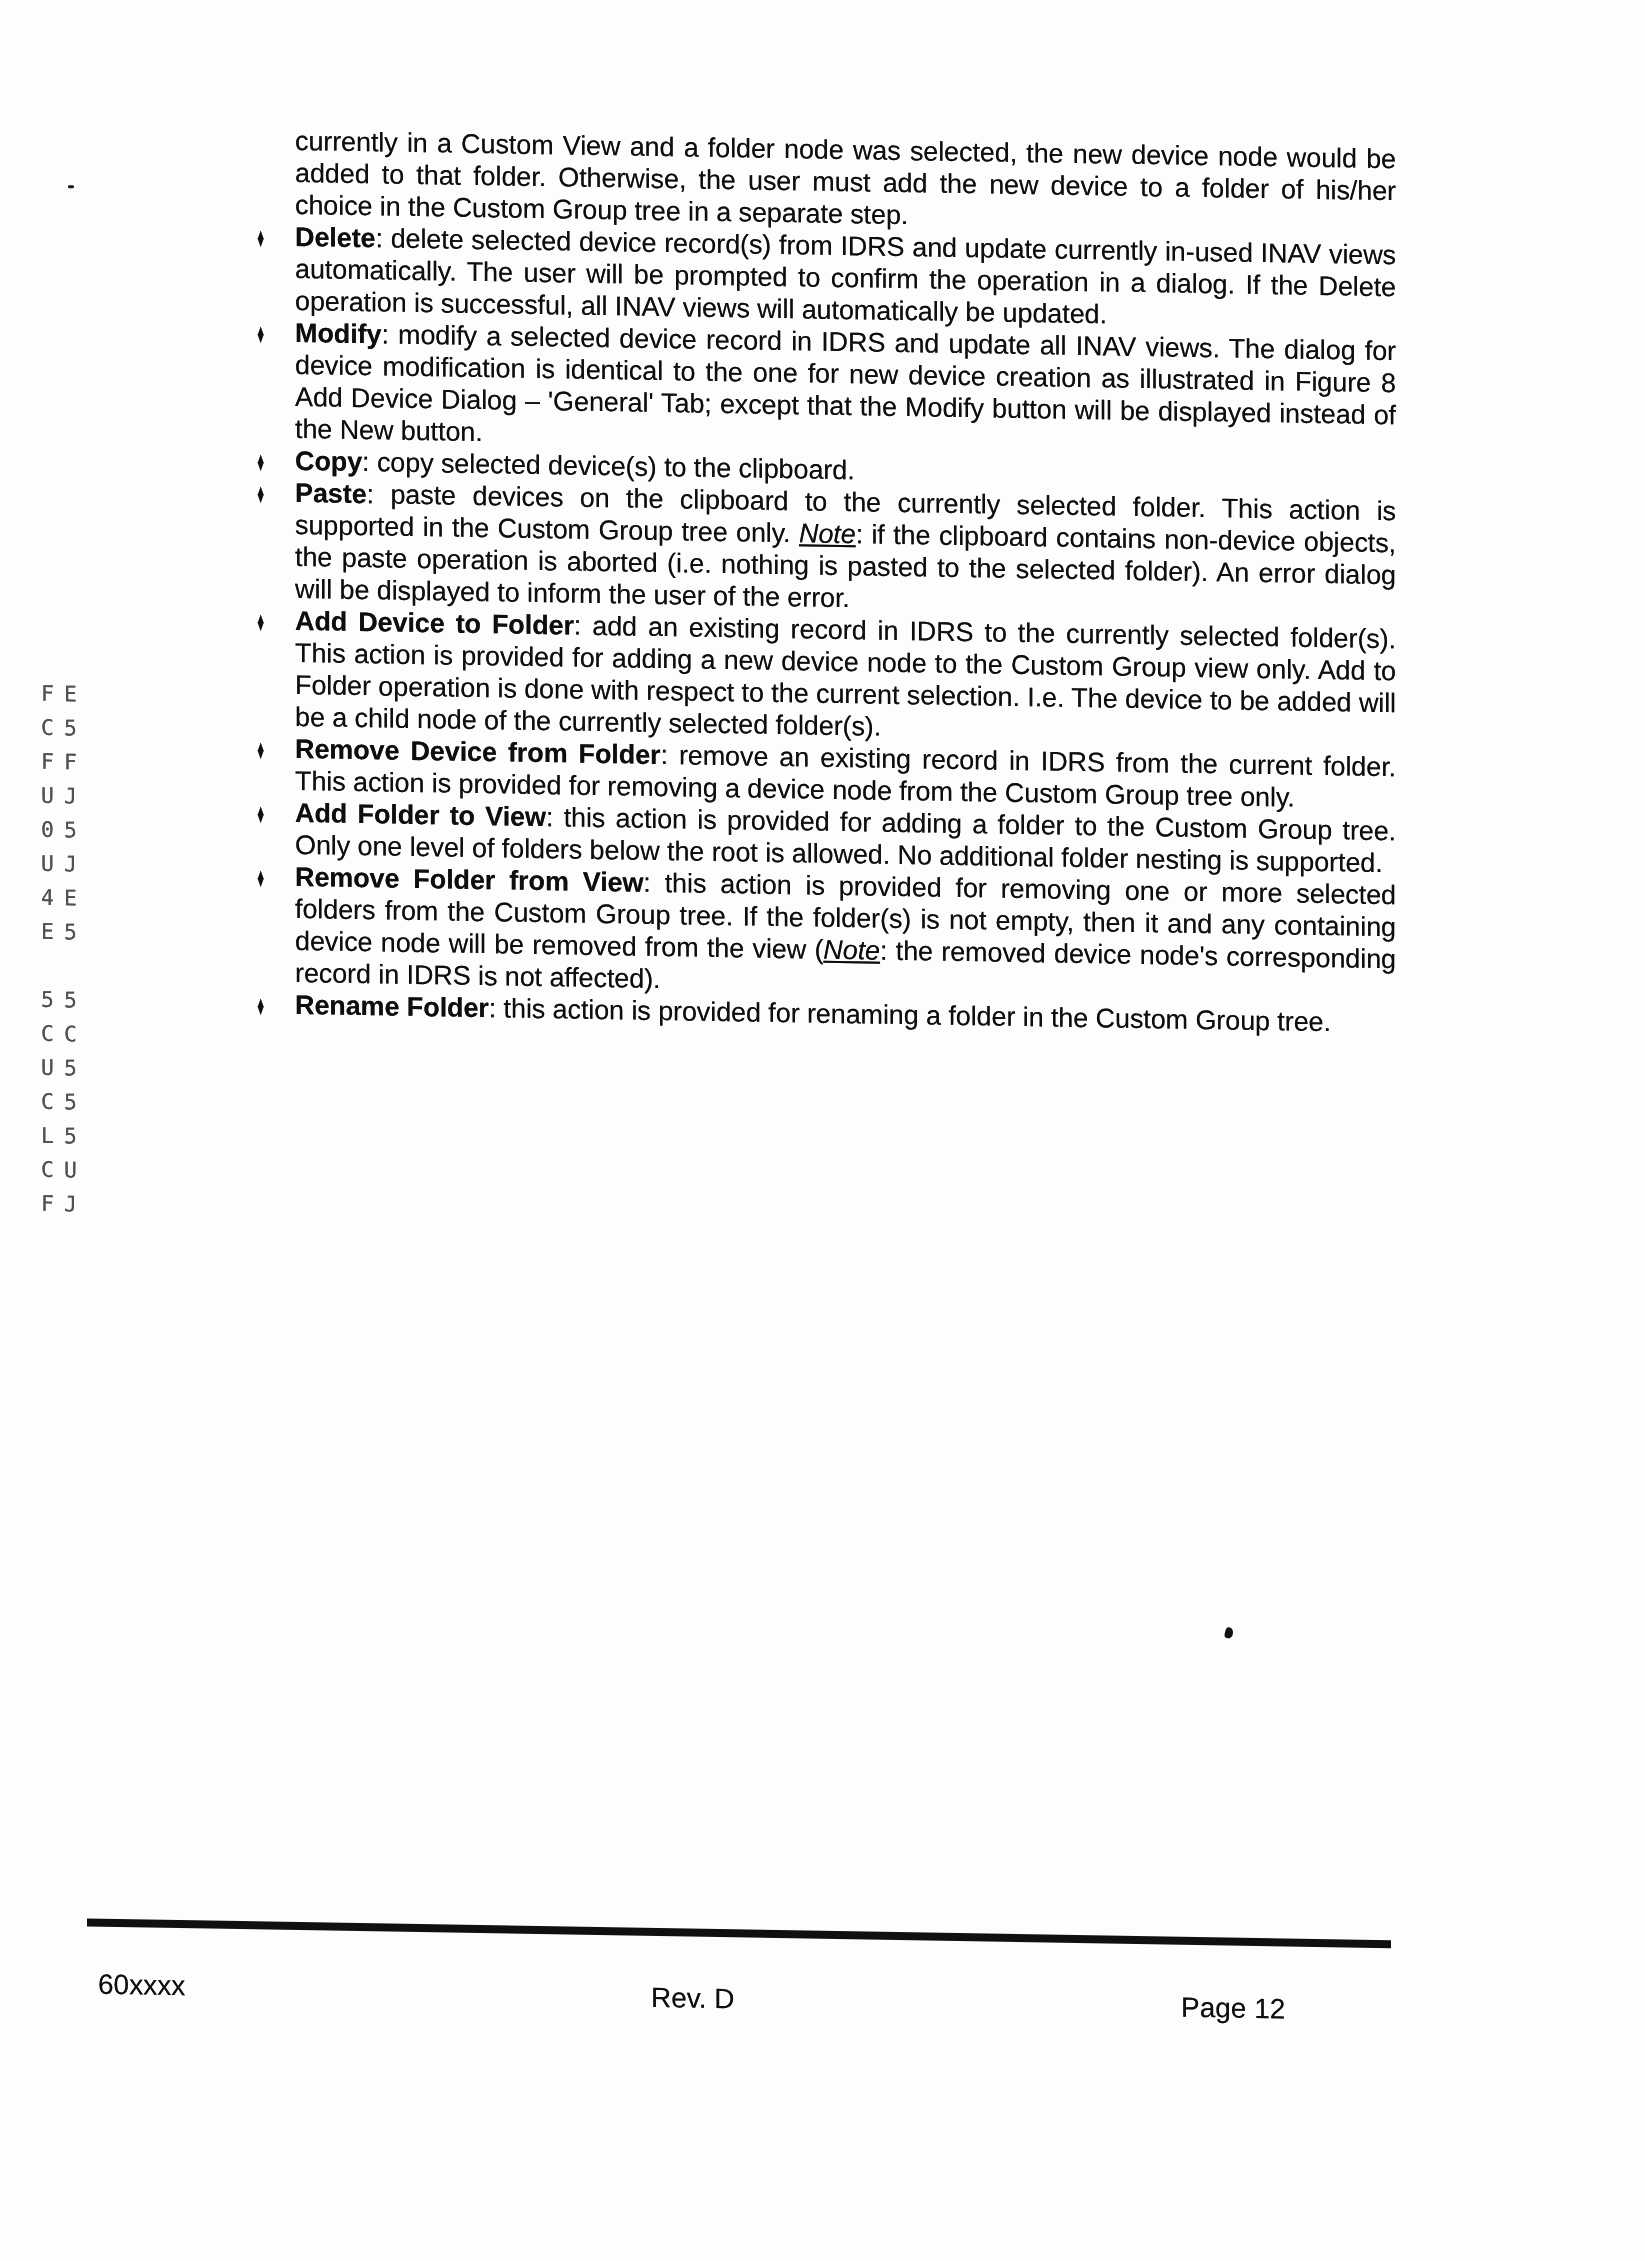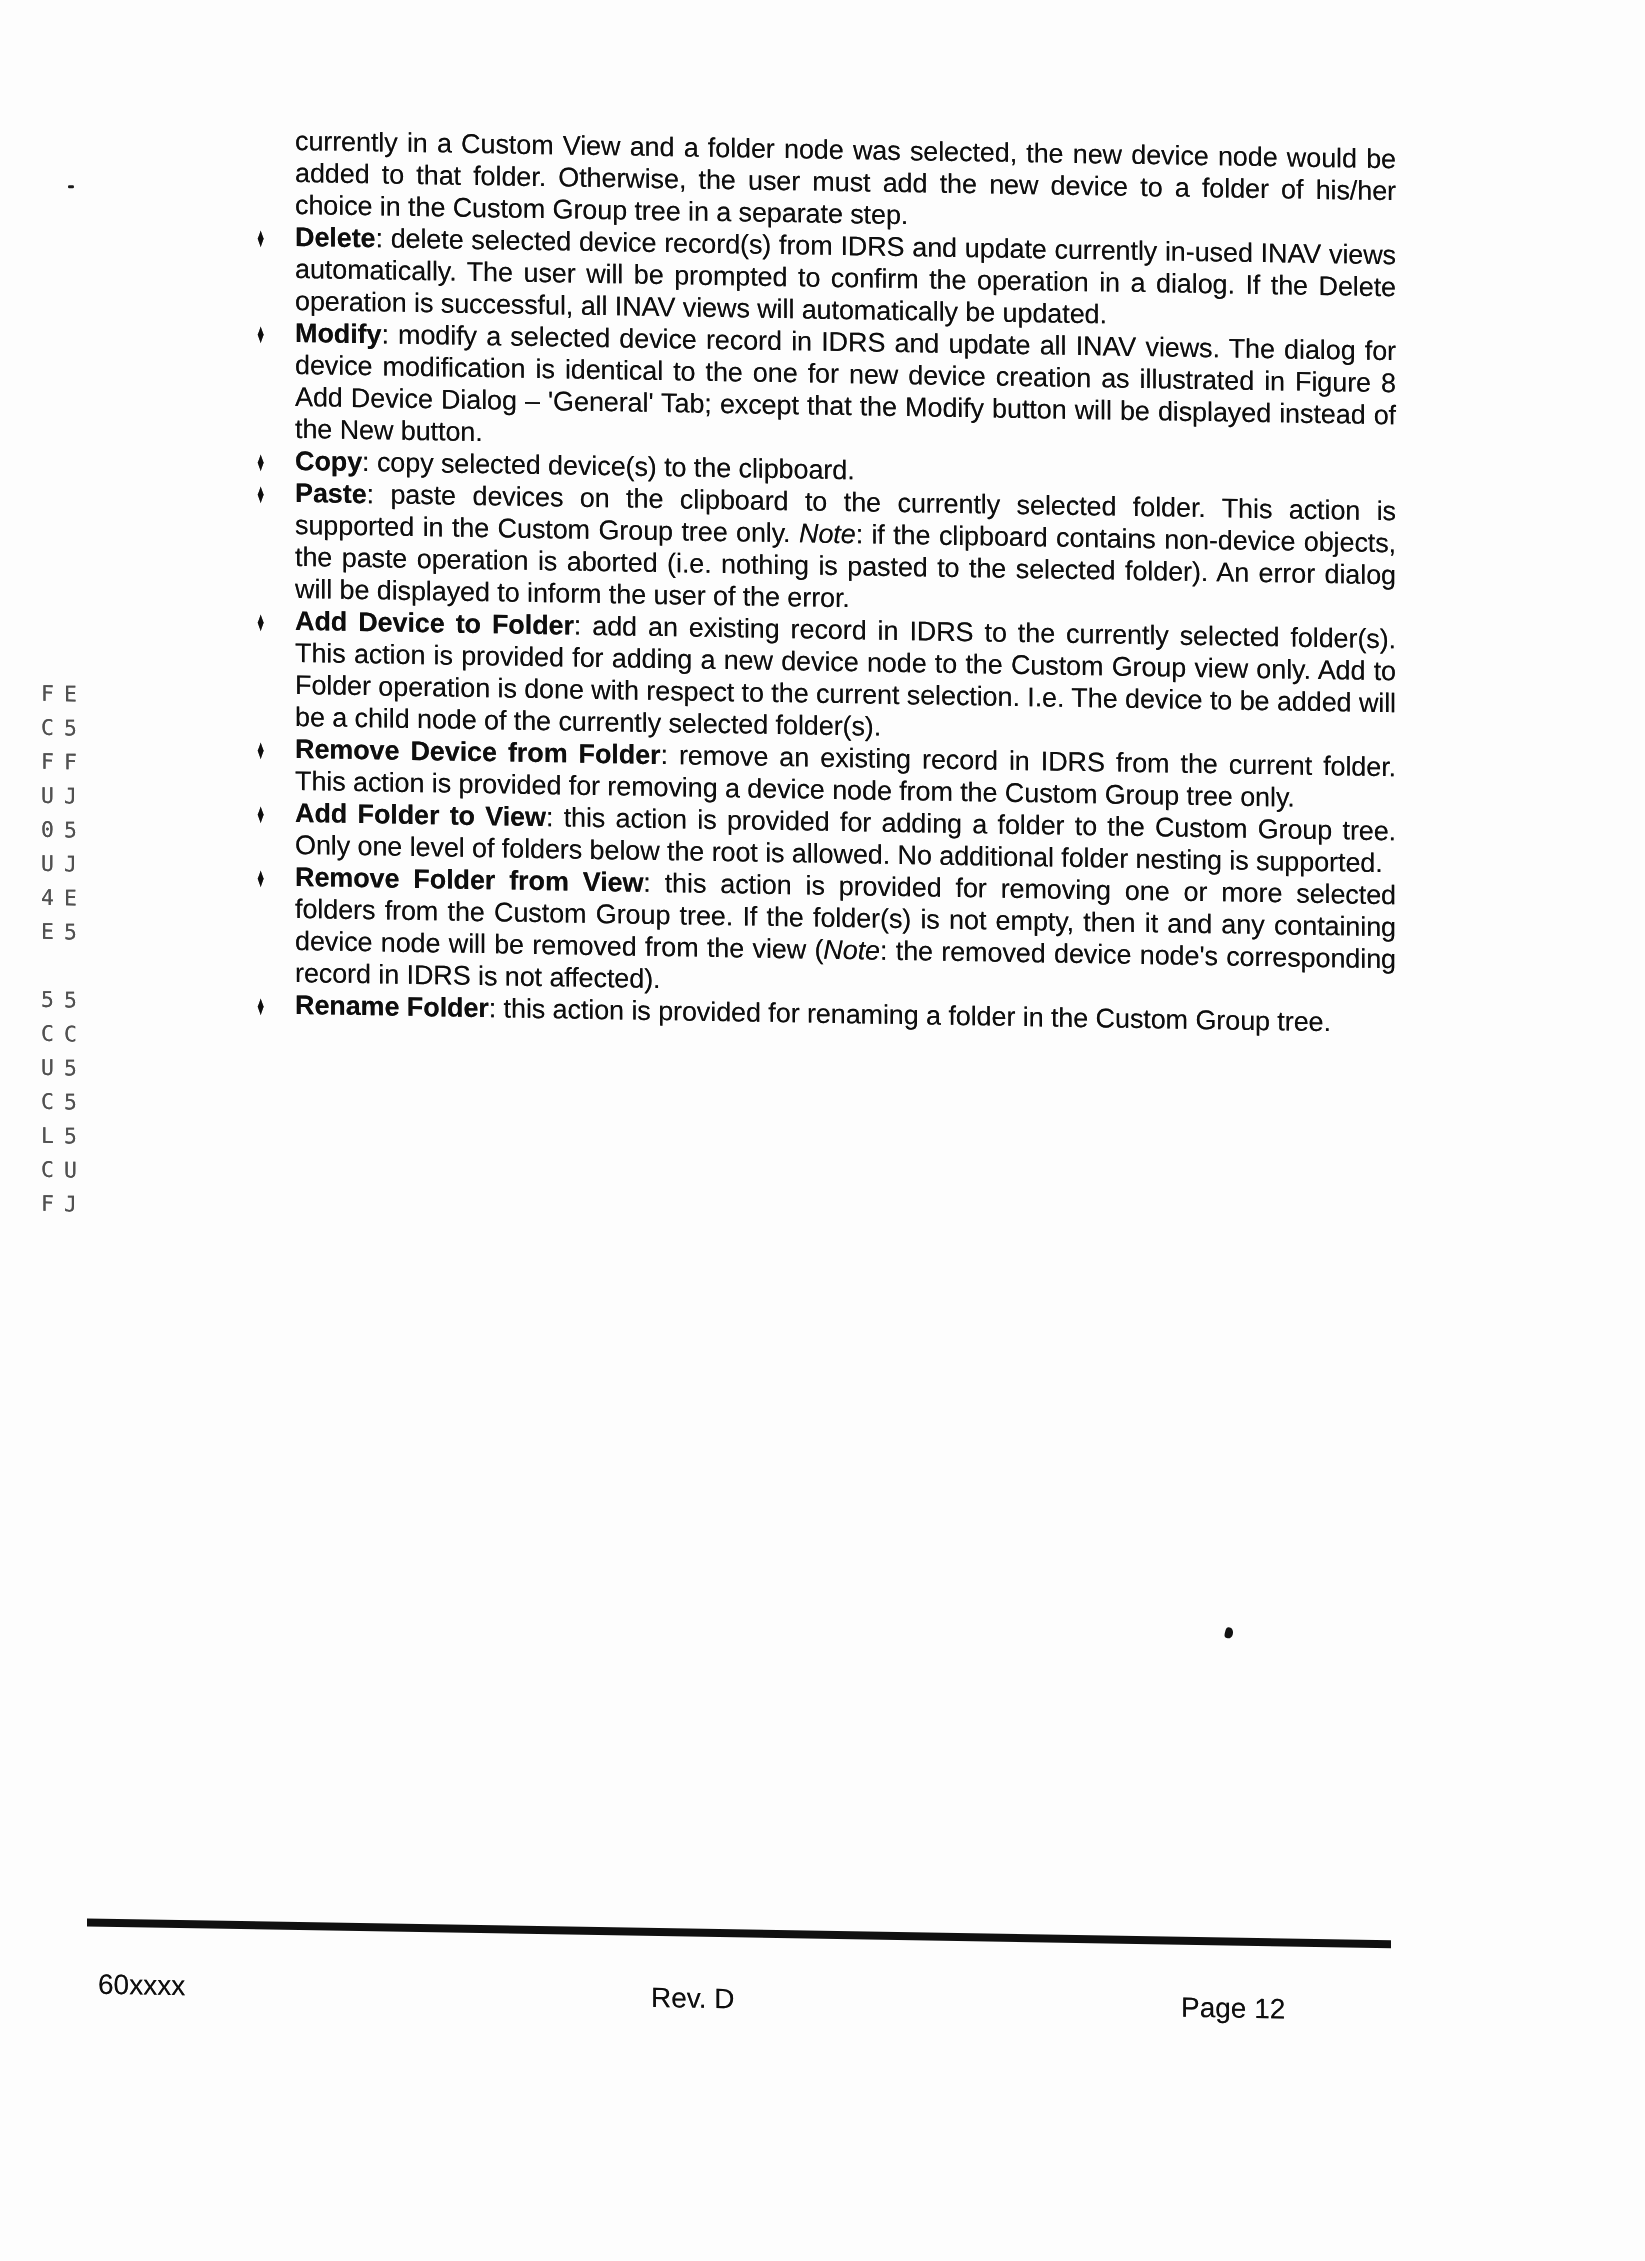--- a/index.html
+++ b/index.html
@@ -27,21 +27,21 @@
   .intro { margin:0; }
   ul.bullets { list-style:none; margin:0; padding:0; }
   li.bullet { position:relative; margin:0; }
   .marker {
     position:absolute; left:-41px; top:0.6px;
     font-size:26px;
     transform:scale(0.52,1.05);
     transform-origin:center;
   }
   .term { font-weight:700; }
-  .note { font-style:italic; }
+  .note { font-style:italic; text-decoration:underline; }
   
   .stamp {
     position:absolute; left:36px; top:685px; height:513px;
     writing-mode:vertical-rl; text-orientation:upright;
     font-family:"DejaVu Sans Mono",monospace;
     font-size:21.4px; letter-spacing:9px; line-height:23px;
     color:#3a3a3a; opacity:0.88;
     text-shadow:0 0 0.6px rgba(40,40,40,0.8);
     white-space:pre;
   }

